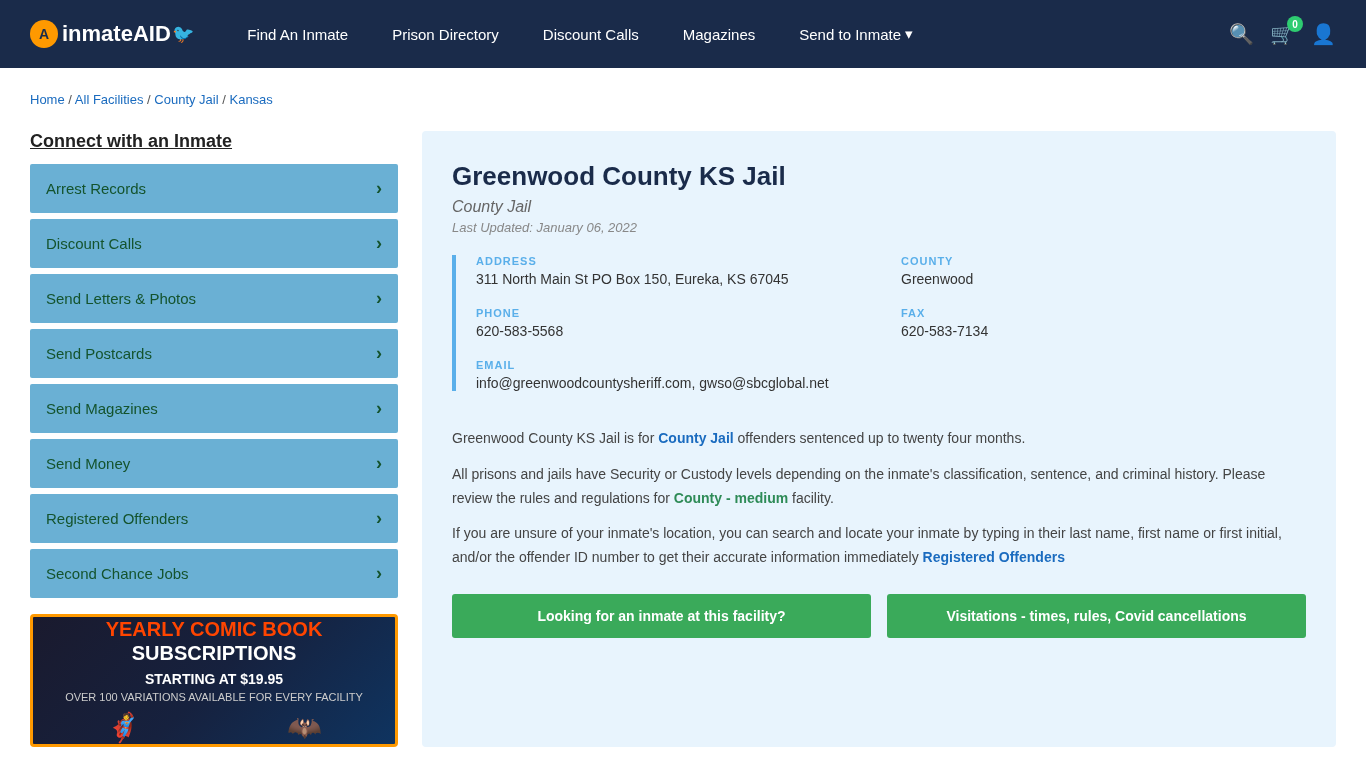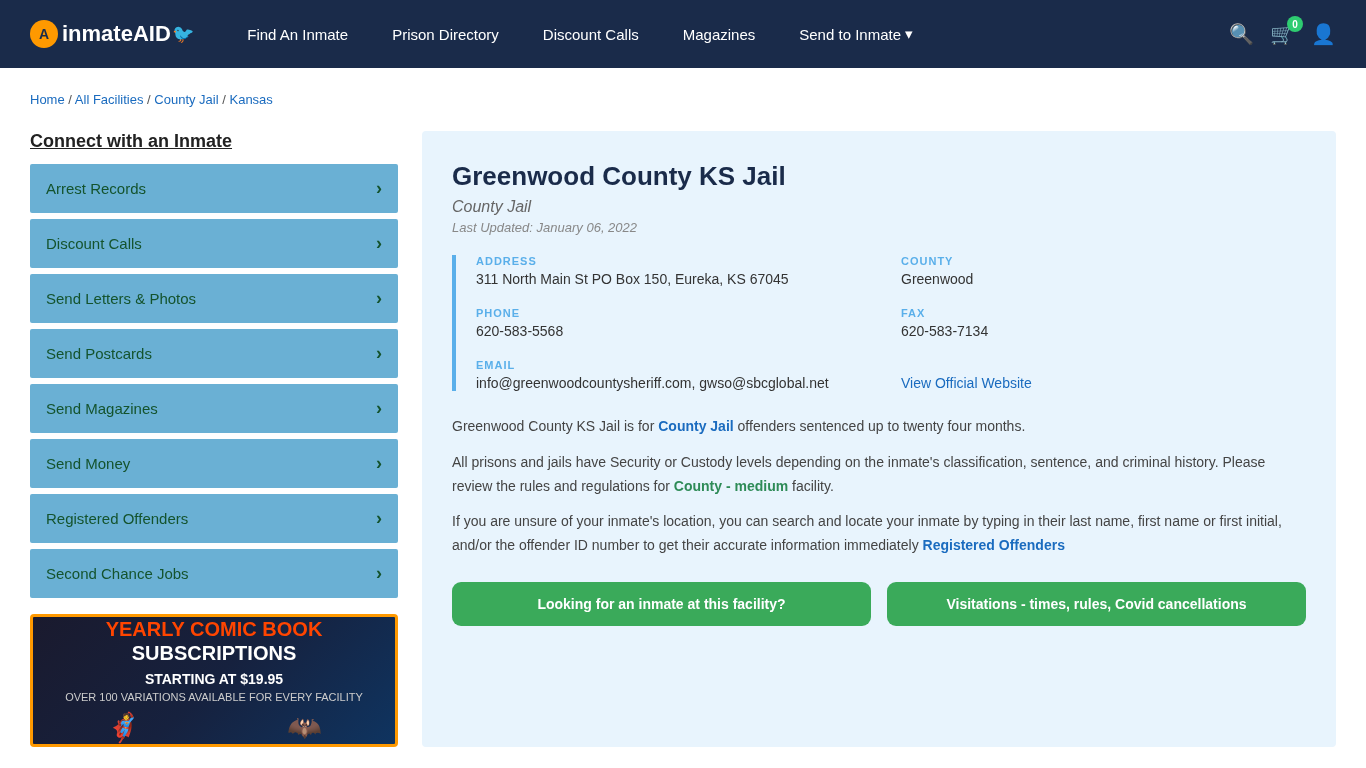--- a/index.html
+++ b/index.html
@@ -199,21 +199,21 @@
       font-style: italic;
       margin-bottom: 20px;
     }
 
     .info-grid {
       display: grid;
       grid-template-columns: 1fr 1fr;
       gap: 20px;
       border-left: 4px solid #5aafea;
       padding-left: 20px;
-      margin-bottom: 24px;
+      margin-bottom: 36px;
     }
     .info-label {
       font-size: 11px;
       font-weight: bold;
       color: #5aafea;
       letter-spacing: 1px;
       text-transform: uppercase;
       margin-bottom: 4px;
     }
     .info-value {
@@ -245,21 +245,21 @@
       margin-top: 24px;
       flex-wrap: wrap;
     }
     .btn-green {
       background: #3aaa5a;
       color: #fff;
       border: none;
       padding: 14px 20px;
       font-size: 14px;
       cursor: pointer;
-      border-radius: 9px;
+      border-radius: 3px;
       font-weight: bold;
       flex: 1;
       text-align: center;
     }
   </style>
 </head>
 <body>
 
 <header class="header">
   <div class="logo-area">
@@ -370,24 +370,20 @@
         <div class="info-value">620-583-5568</div>
       </div>
       <div>
         <div class="info-label">FAX</div>
         <div class="info-value">620-583-7134</div>
       </div>
       <div>
         <div class="info-label">EMAIL</div>
         <div class="info-value">info@greenwoodcountysheriff.com, gwso@sbcglobal.net</div>
       </div>
-      <div>
-        <div class="info-label" style="visibility:hidden;">WEBSITE</div>
-        <a href="#" class="info-link">View Official Website</a>
-      </div>
     </div>
 
     <p class="description">
       Greenwood County KS Jail is for <a href="#">County Jail</a> offenders sentenced up to twenty four months.
     </p>
     <p class="description">
       All prisons and jails have Security or Custody levels depending on the inmate's classification, sentence, and criminal history. Please review the rules and regulations for <a href="#" class="green">County - medium</a> facility.
     </p>
     <p class="description">
       If you are unsure of your inmate's location, you can search and locate your inmate by typing in their last name, first name or first initial, and/or the offender ID number to get their accurate information immediately <a href="#">Registered Offenders</a>

